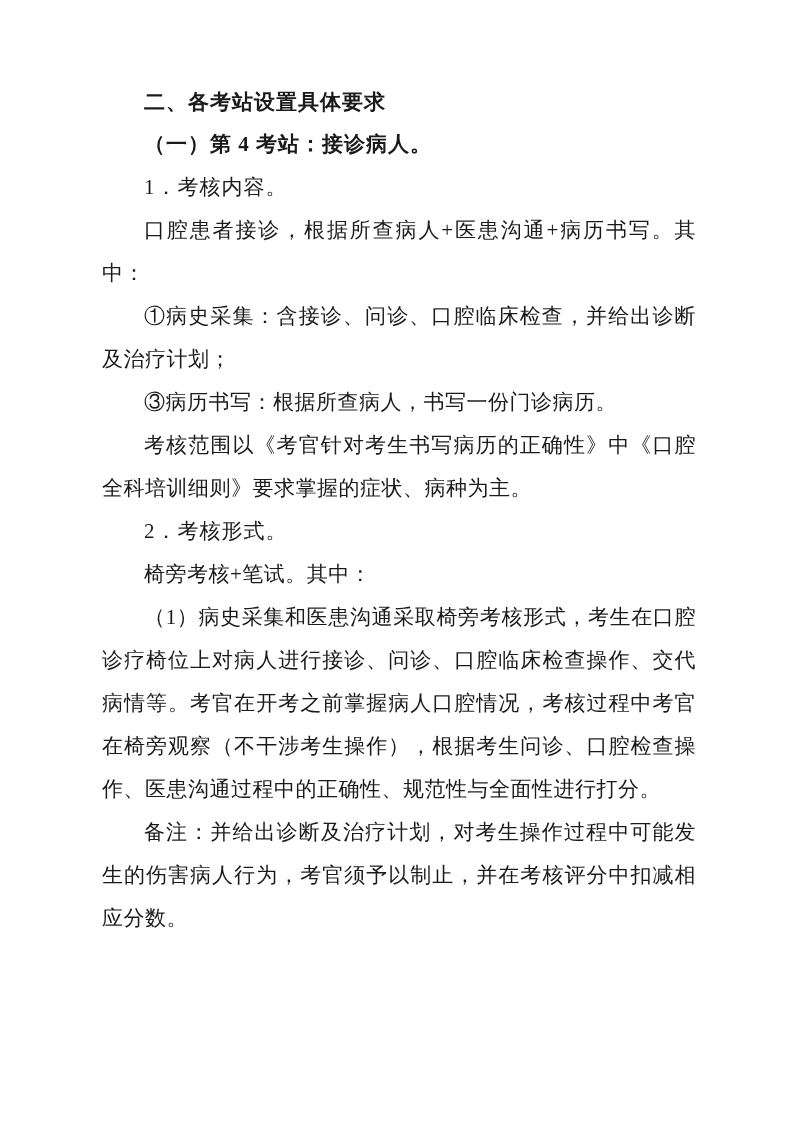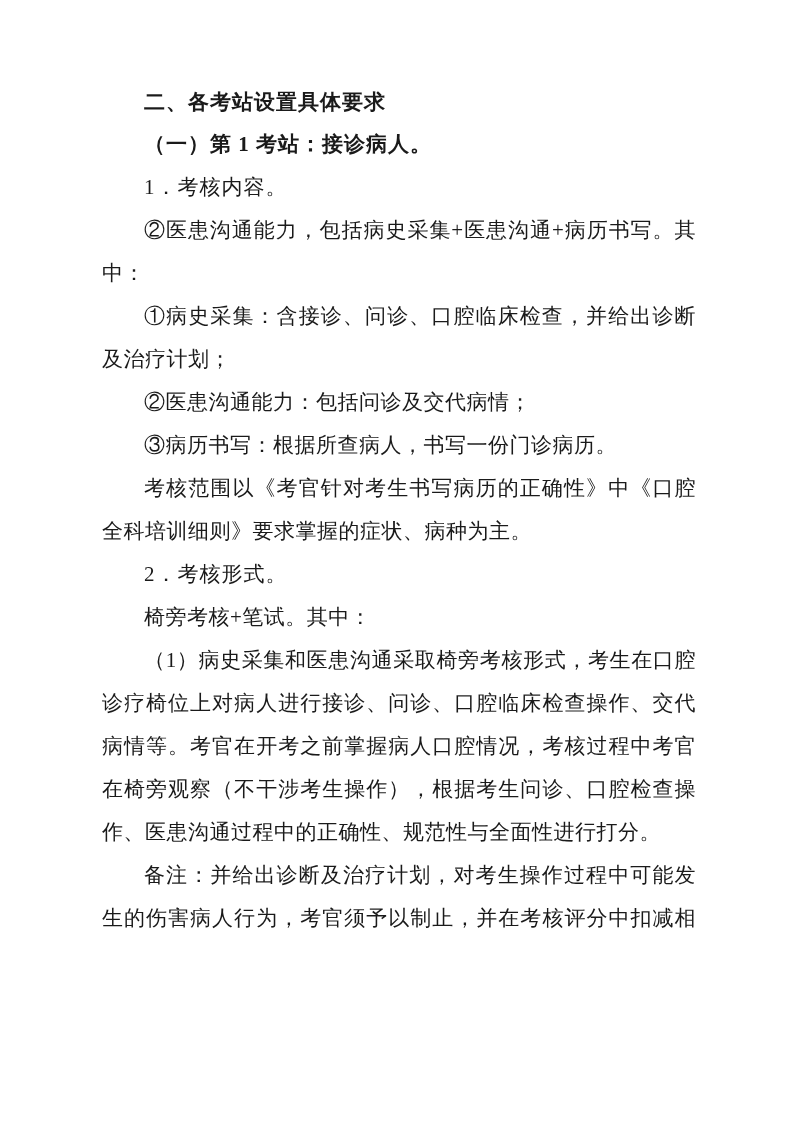--- a/index.html
+++ b/index.html
@@ -57,25 +57,24 @@
     color: #1a1a1a;
     letter-spacing: 2px;
   }
 </style>
 </head>
 <body>
 
 <div class="doc-page">
   <div class="doc-content">
     <p class="para para--section">二、各考站设置具体要求</p>
-    <p class="para para--station">（一）第 1 考站：接诊病人。</p>
+    <p class="para para--station">（一）第 4 考站：接诊病人。</p>
     <p class="para para--numbered">1．考核内容。</p>
-    <p class="para para--body">②医患沟通能力，包括病史采集+医患沟通+病历书写。其中：</p>
+    <p class="para para--body">口腔患者接诊，根据所查病人+医患沟通+病历书写。其中：</p>
     <p class="para para--body">①病史采集：含接诊、问诊、口腔临床检查，并给出诊断及治疗计划；</p>
-    <p class="para para--body">②医患沟通能力：包括问诊及交代病情；</p>
     <p class="para para--body">③病历书写：根据所查病人，书写一份门诊病历。</p>
     <p class="para para--body">考核范围以《考官针对考生书写病历的正确性》中《口腔全科培训细则》要求掌握的症状、病种为主。</p>
     <p class="para para--numbered">2．考核形式。</p>
     <p class="para para--body">椅旁考核+笔试。其中：</p>
     <p class="para para--body">（1）病史采集和医患沟通采取椅旁考核形式，考生在口腔诊疗椅位上对病人进行接诊、问诊、口腔临床检查操作、交代病情等。考官在开考之前掌握病人口腔情况，考核过程中考官在椅旁观察（不干涉考生操作），根据考生问诊、口腔检查操作、医患沟通过程中的正确性、规范性与全面性进行打分。</p>
     <p class="para para--body">备注：并给出诊断及治疗计划，对考生操作过程中可能发生的伤害病人行为，考官须予以制止，并在考核评分中扣减相应分数。</p>
   </div>
   <div class="doc-footer">
     <span class="page-number">- 2 -</span>
   </div>

